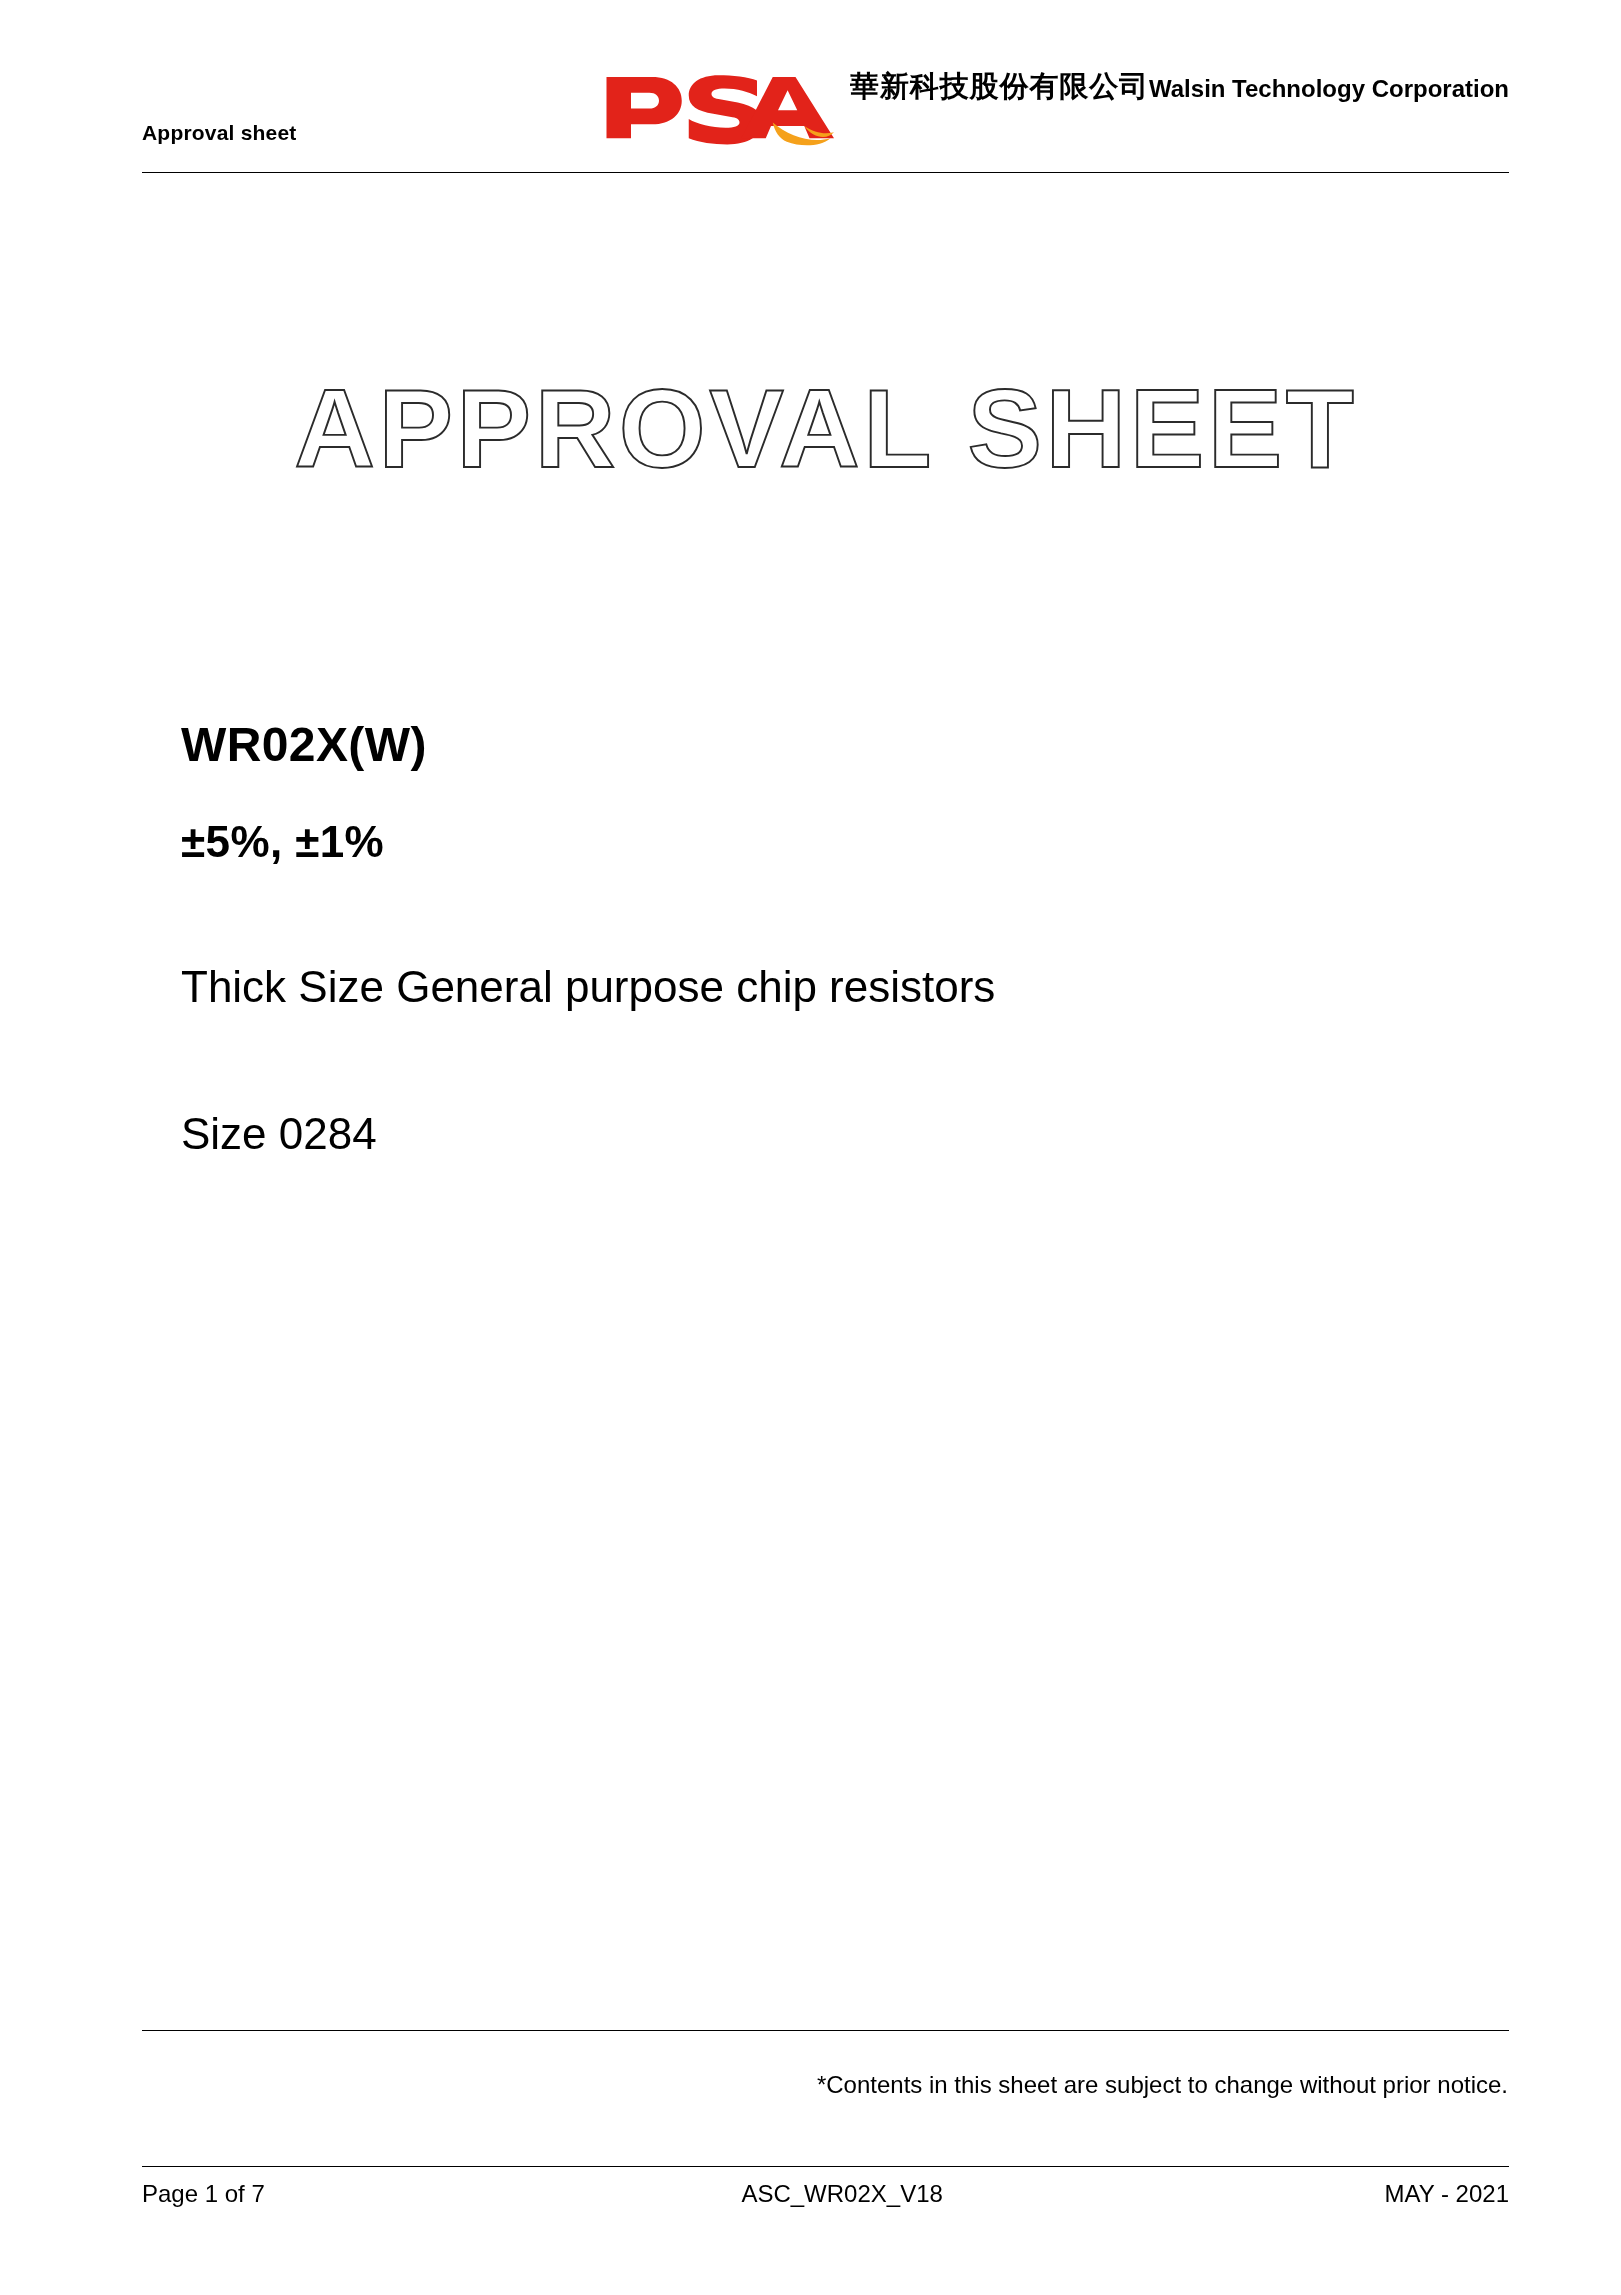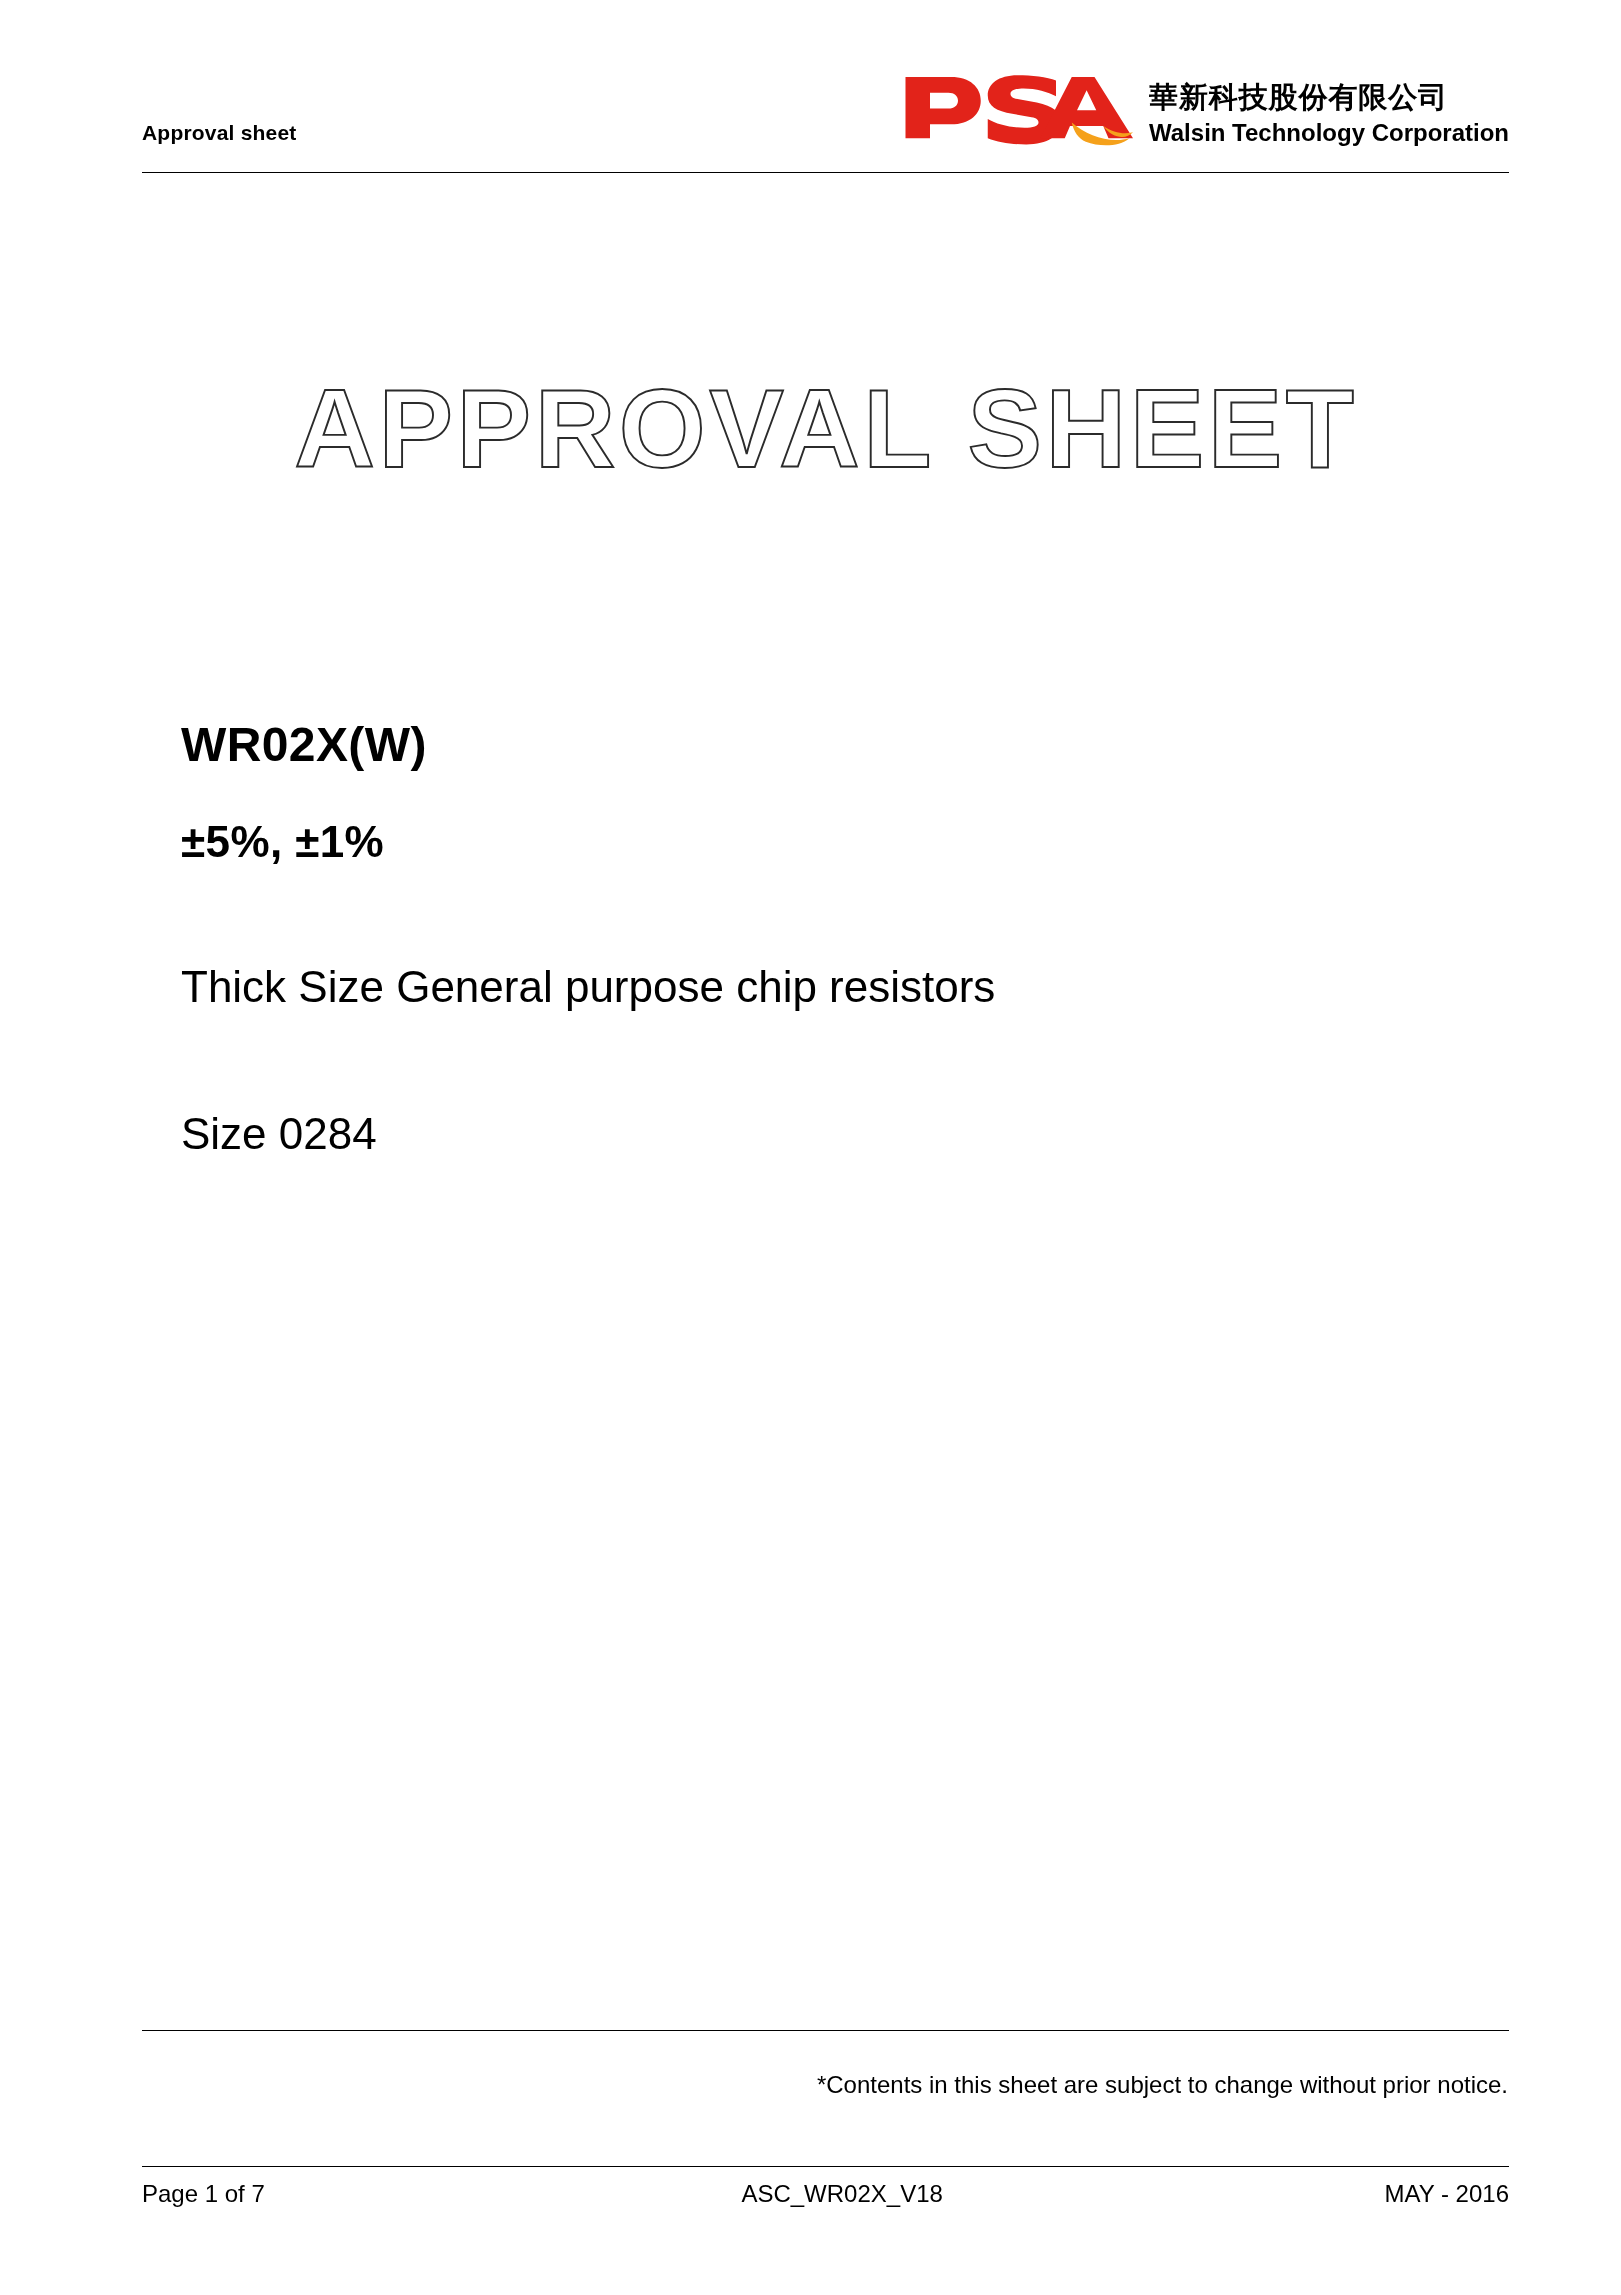--- a/index.html
+++ b/index.html
@@ -53,22 +53,22 @@
     align-items: center;
     gap: 14px;
   }
   .psa-logo {
     display: block;
     width: 235px;
     height: 77px;
   }
   .brand-text {
     display: flex;
-    flex-direction: column;
-    justify-content: flex-end;
+    flex-direction: row;
+    justify-content: flex-start;
     height: 77px;
   }
   .brand-cn {
     font-size: 29px;
     font-weight: bold;
     line-height: 1.15;
     letter-spacing: 0.9px;
     white-space: nowrap;
   }
   .brand-en {
@@ -226,17 +226,17 @@
     <div class="size">Size 0284</div>
   </div>
 
   <div class="notice-rule"></div>
   <div class="notice">*Contents in this sheet are subject to change without prior notice.</div>
 
   <div class="footer-rule"></div>
   <div class="footer">
     <div class="footer-left">Page 1 of 7</div>
     <div class="footer-center">ASC_WR02X_V18</div>
-    <div class="footer-right">MAY - 2016</div>
+    <div class="footer-right">MAY - 2021</div>
   </div>
 
 </div>
 
 
 </body></html>

